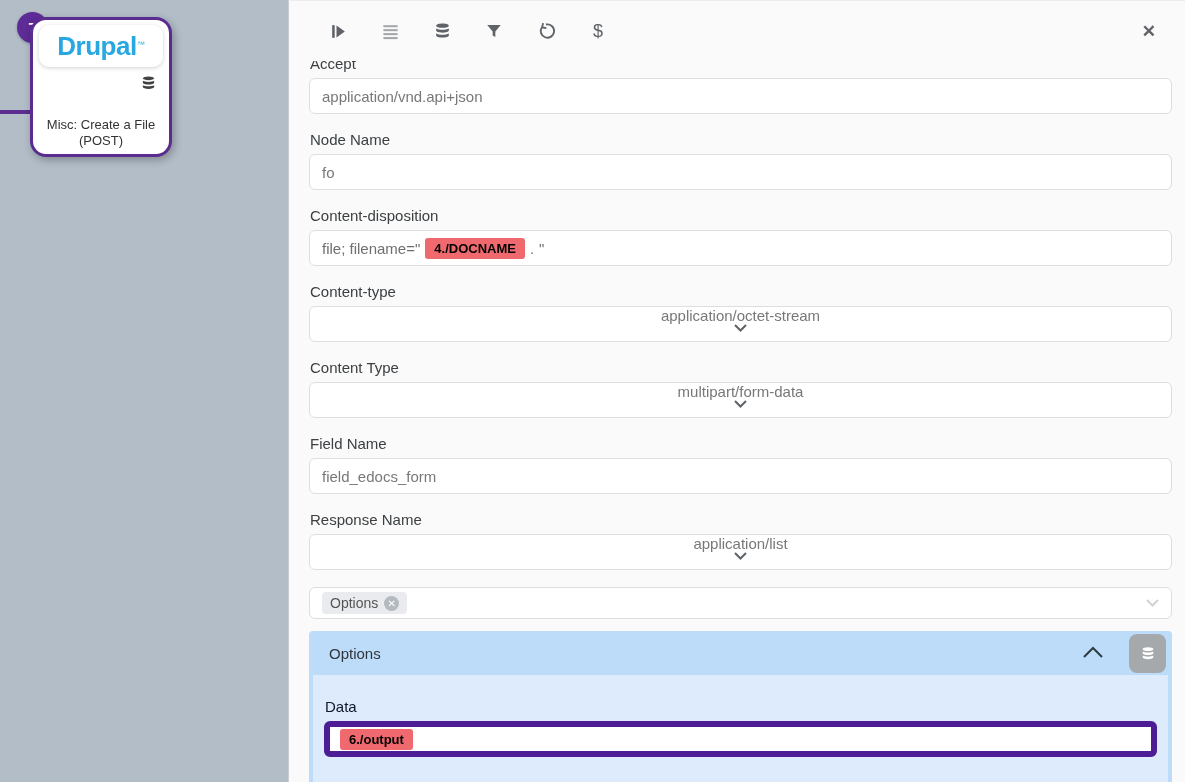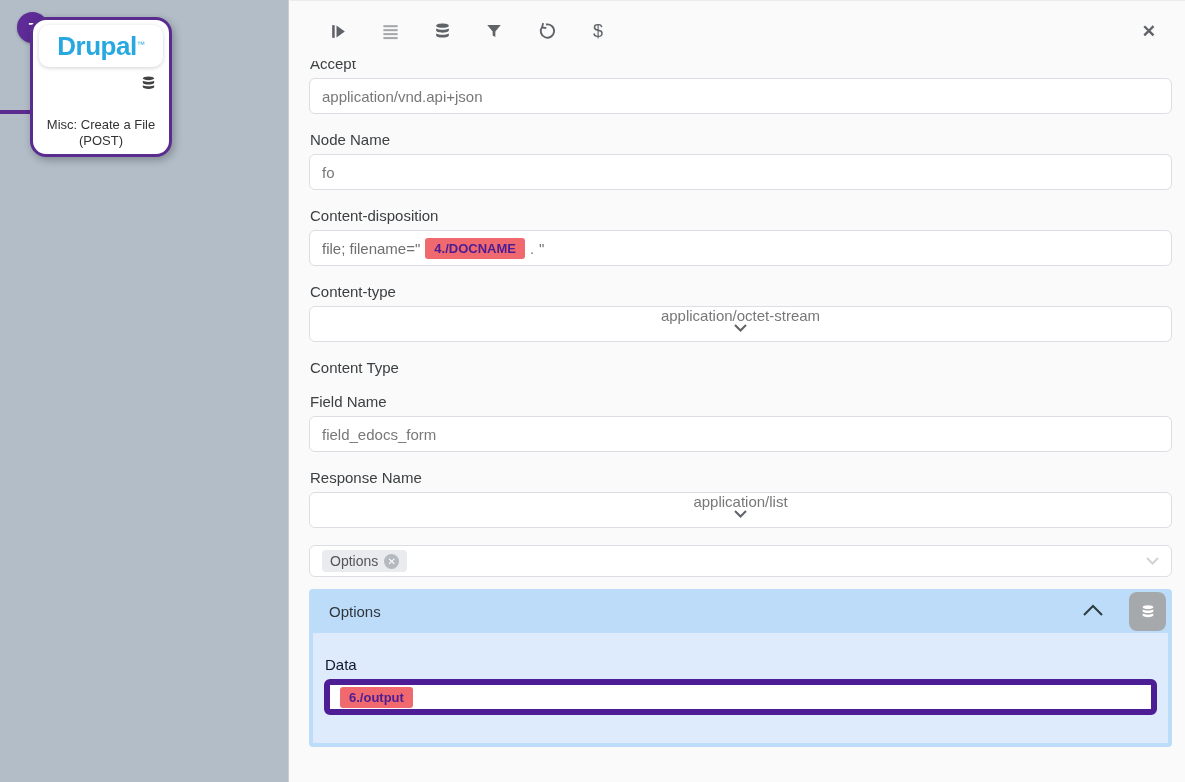--- a/index.html
+++ b/index.html
@@ -42,21 +42,21 @@
   .field-label { font-size:15px; color:#3c4043; margin:0 0 6px 1px; display:block; }
   .first-label { margin-top:-6px; }
   .text-input, .select-box, .chipline {
       width:100%; height:36px; background:#fff; border:1px solid #dbdee2; border-radius:6px;
       font-family:"Liberation Sans", sans-serif; font-size:15px; color:#787878;
       padding:0 12px; outline:none; }
   .select-box, .chipline { display:flex; align-items:center; }
   .select-box { cursor:pointer;flex-direction:column; }
   .sel-value { color:#787878; }
   .chipline { gap:5px; }
-  .chip-red { background:#f0696e; color:#4c1d95; font-size:13px; font-weight:bold;
+  .chip-red { background:#f0696e; color:#000000; font-size:13px; font-weight:bold;
               padding:3px 9px; border-radius:3px; white-space:nowrap; cursor:pointer; }
   .seg { color:#6f6f6f; }
 
   .multi { height:32px; background:#fff; border:1px solid #dbdee2; border-radius:6px;
            display:flex; align-items:center; padding:0 12px; justify-content:space-between;
            margin-bottom:12px; }
   .chip-gray { background:#e9ebee; border-radius:4px; padding:3px 8px; font-size:14px; color:#555;
                display:flex; align-items:center; gap:6px; cursor:pointer; }
   .chip-x { width:15px; height:15px; border-radius:50%; background:#b4bac0; color:#fff; font-size:10px;
             display:flex; align-items:center; justify-content:center; cursor:pointer; }
@@ -168,20 +168,26 @@
         <div class="select-box">
           <span class="sel-value">application/octet-stream</span>
           <svg width="13" height="8" viewBox="0 0 13 8">
             <path d="M1 1l5.5 5.5L12 1" stroke="#5f6368" stroke-width="2" fill="none"></path>
           </svg>
         </div>
       </div>
 
       <div class="field">
         <label class="field-label">Content Type</label>
+        <div class="select-box">
+          <span class="sel-value">multipart/form-data</span>
+          <svg width="13" height="8" viewBox="0 0 13 8">
+            <path d="M1 1l5.5 5.5L12 1" stroke="#5f6368" stroke-width="2" fill="none"></path>
+          </svg>
+        </div>
       </div>
 
       <div class="field">
         <label class="field-label">Field Name</label>
         <input class="text-input" type="text" readonly="" value="field_edocs_form" style="">
       </div>
 
       <div class="field">
         <label class="field-label">Response Name</label>
         <div class="select-box">

